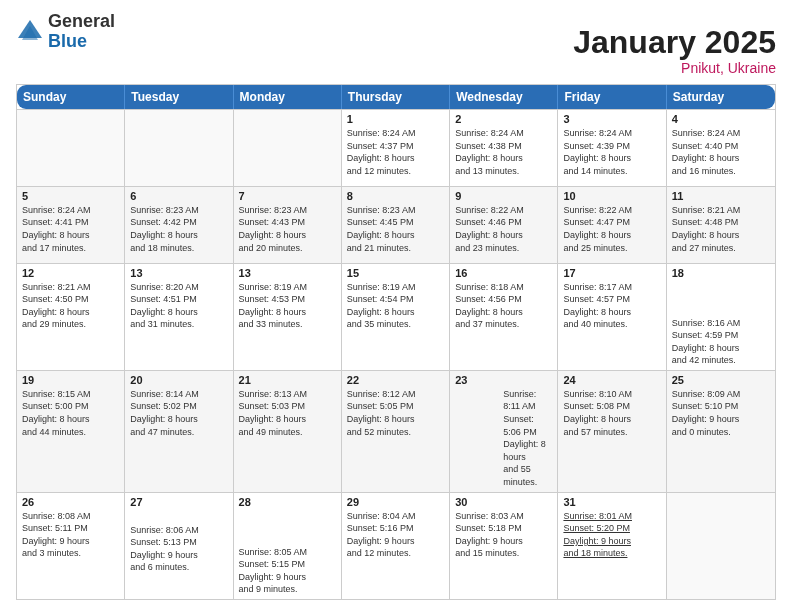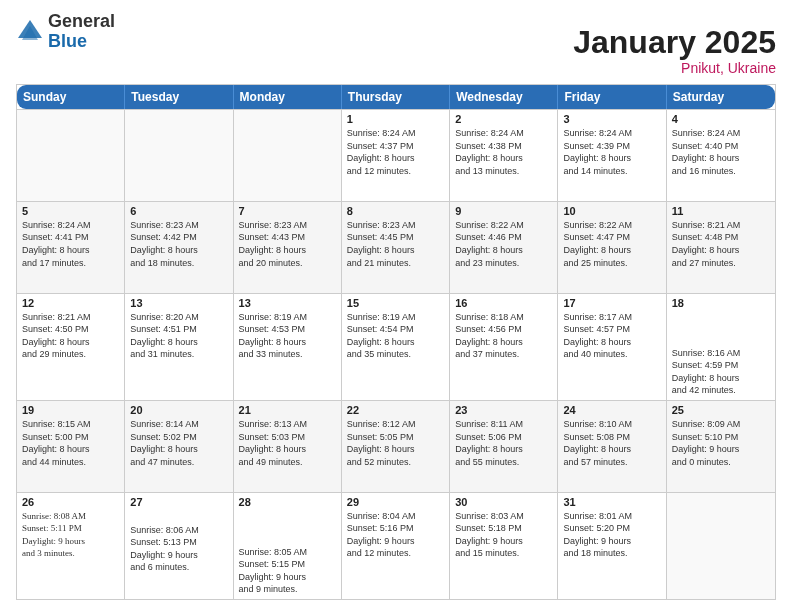--- a/index.html
+++ b/index.html
@@ -301,21 +301,21 @@
           </div>
           <div class="cal-cell shaded">
             <div class="day-num">22</div>
             <div class="cell-text" style="white-space: pre-line;">Sunrise: 8:12 AM
 Sunset: 5:05 PM
 Daylight: 8 hours
 and 52 minutes.</div>
           </div>
           <div class="cal-cell shaded">
             <div class="day-num">23</div>
-            <div class="cell-text" style="white-space: pre-line;">Sunrise: 8:11 AM
+            <div class="cell-text" style="white-space: pre-line; margin-left: 48px;">Sunrise: 8:11 AM
 Sunset: 5:06 PM
 Daylight: 8 hours
 and 55 minutes.</div>
           </div>
           <div class="cal-cell shaded">
             <div class="day-num">24</div>
             <div class="cell-text" style="white-space: pre-line;">Sunrise: 8:10 AM
 Sunset: 5:08 PM
 Daylight: 8 hours
 and 57 minutes.</div>
@@ -324,21 +324,21 @@
             <div class="day-num">25</div>
             <div class="cell-text" style="white-space: pre-line;">Sunrise: 8:09 AM
 Sunset: 5:10 PM
 Daylight: 9 hours
 and 0 minutes.</div>
           </div>
         </div>
         <div class="cal-row">
           <div class="cal-cell">
             <div class="day-num">26</div>
-            <div class="cell-text" style="white-space: pre-line; font-family: Liberation Serif, serif;">Sunrise: 8:08 AM
+            <div class="cell-text" style="white-space: pre-line;">Sunrise: 8:08 AM
 Sunset: 5:11 PM
 Daylight: 9 hours
 and 3 minutes.</div>
           </div>
           <div class="cal-cell">
             <div class="day-num">27</div>
             <div class="cell-text" style="white-space: pre-line; margin-top: 14px;">Sunrise: 8:06 AM
 Sunset: 5:13 PM
 Daylight: 9 hours
 and 6 minutes.</div>
@@ -359,21 +359,21 @@
           </div>
           <div class="cal-cell">
             <div class="day-num">30</div>
             <div class="cell-text" style="white-space: pre-line;">Sunrise: 8:03 AM
 Sunset: 5:18 PM
 Daylight: 9 hours
 and 15 minutes.</div>
           </div>
           <div class="cal-cell">
             <div class="day-num">31</div>
-            <div class="cell-text" style="white-space: pre-line;">Sunrise: 8:01 AM
+            <div class="cell-text" style="white-space: pre-line; text-decoration: underline;">Sunrise: 8:01 AM
 Sunset: 5:20 PM
 Daylight: 9 hours
 and 18 minutes.</div>
           </div>
           <div class="cal-cell empty"></div>
         </div>
       </div>
   </div>
 </div>
 

